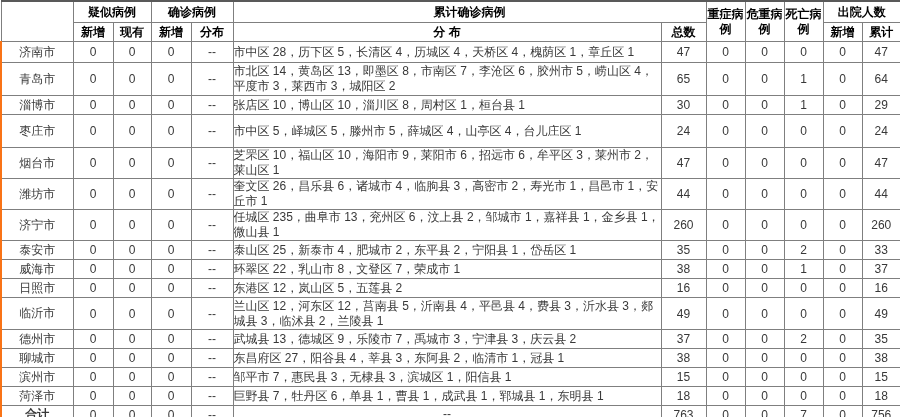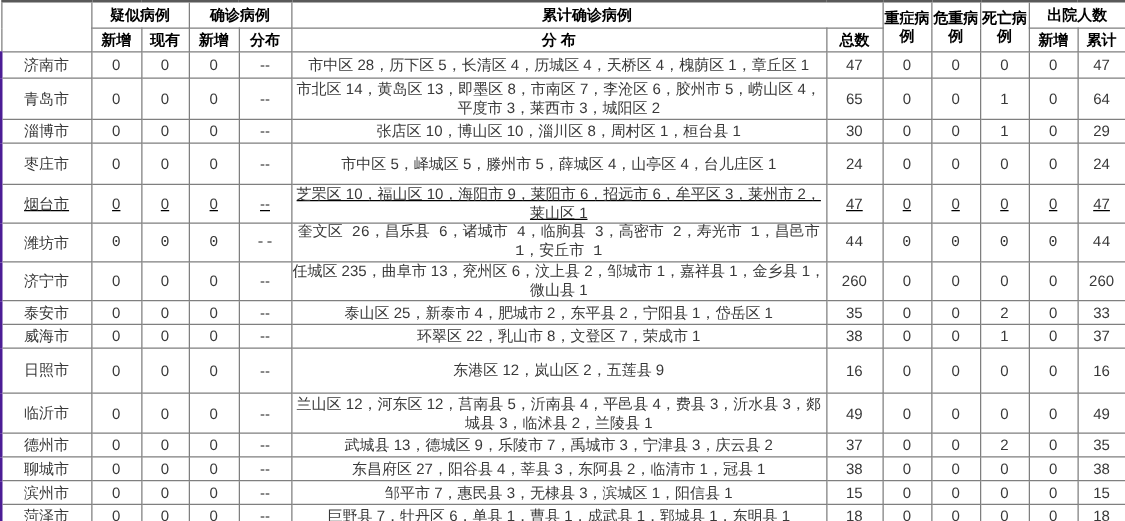--- a/index.html
+++ b/index.html
@@ -27,34 +27,34 @@
     font-size: 12px;
     font-weight: bold;
     color: #000000;
     text-align: center;
     line-height: 15px;
   }
   tr.hr1 > th { border-top: 2px solid #595959; height: 20px; }
   tr.hr2 > th { height: 18px; }
   th.corner { border-top: none; border-left: none; }
   table.stats tr > *:last-child { border-right: 2px solid #595959; }
-  tbody tr > td:first-child { border-left: 2px solid #4c1d95; }
+  tbody tr > td:first-child { border-left: 2px solid #f97316; }
 
   td.c-city {
     text-align: center;
     font-size: 12px;
     color: #383838;
   }
   td.c-num {
     text-align: center;
     font-size: 12px;
     color: #383838;
   }
   td.c-dist {
-    text-align: center;
+    text-align: left;
     font-size: 12px;
     color: #383838;
     line-height: 15px;
     padding: 1px 5px;
     word-break: break-all;
   }
   td.c-dist-center { text-align: center; padding: 1px 2px; }
 
   tr.row-total td.c-city { font-weight: bold; }
   tr.row-imported > td {
@@ -155,35 +155,35 @@
         <td class="c-num">0</td>
         <td class="c-num">--</td>
         <td class="c-dist">市中区 5，峄城区 5，滕州市 5，薛城区 4，山亭区 4，台儿庄区 1</td>
         <td class="c-num">24</td>
         <td class="c-num">0</td>
         <td class="c-num">0</td>
         <td class="c-num">0</td>
         <td class="c-num">0</td>
         <td class="c-num">24</td>
       </tr>
-      <tr style="height: 19px; text-decoration: underline;">
+      <tr style="height: 19px;">
         <td class="c-city">烟台市</td>
         <td class="c-num">0</td>
         <td class="c-num">0</td>
         <td class="c-num">0</td>
         <td class="c-num">--</td>
         <td class="c-dist">芝罘区 10，福山区 10，海阳市 9，莱阳市 6，招远市 6，牟平区 3，莱州市 2，莱山区 1</td>
         <td class="c-num">47</td>
         <td class="c-num">0</td>
         <td class="c-num">0</td>
         <td class="c-num">0</td>
         <td class="c-num">0</td>
         <td class="c-num">47</td>
       </tr>
-      <tr style="height: 19px; font-family: Liberation Mono, monospace;">
+      <tr style="height: 19px;">
         <td class="c-city">潍坊市</td>
         <td class="c-num">0</td>
         <td class="c-num">0</td>
         <td class="c-num">0</td>
         <td class="c-num">--</td>
         <td class="c-dist">奎文区 26，昌乐县 6，诸城市 4，临朐县 3，高密市 2，寿光市 1，昌邑市 1，安丘市 1</td>
         <td class="c-num">44</td>
         <td class="c-num">0</td>
         <td class="c-num">0</td>
         <td class="c-num">0</td>
@@ -225,27 +225,27 @@
         <td class="c-num">0</td>
         <td class="c-num">--</td>
         <td class="c-dist">环翠区 22，乳山市 8，文登区 7，荣成市 1</td>
         <td class="c-num">38</td>
         <td class="c-num">0</td>
         <td class="c-num">0</td>
         <td class="c-num">1</td>
         <td class="c-num">0</td>
         <td class="c-num">37</td>
       </tr>
-      <tr style="height: 36px;">
+      <tr style="height: 19px;">
         <td class="c-city">日照市</td>
         <td class="c-num">0</td>
         <td class="c-num">0</td>
         <td class="c-num">0</td>
         <td class="c-num">--</td>
-        <td class="c-dist">东港区 12，岚山区 2，五莲县 9</td>
+        <td class="c-dist">东港区 12，岚山区 5，五莲县 2</td>
         <td class="c-num">16</td>
         <td class="c-num">0</td>
         <td class="c-num">0</td>
         <td class="c-num">0</td>
         <td class="c-num">0</td>
         <td class="c-num">16</td>
       </tr>
       <tr style="height: 32px;">
         <td class="c-city">临沂市</td>
         <td class="c-num">0</td>

